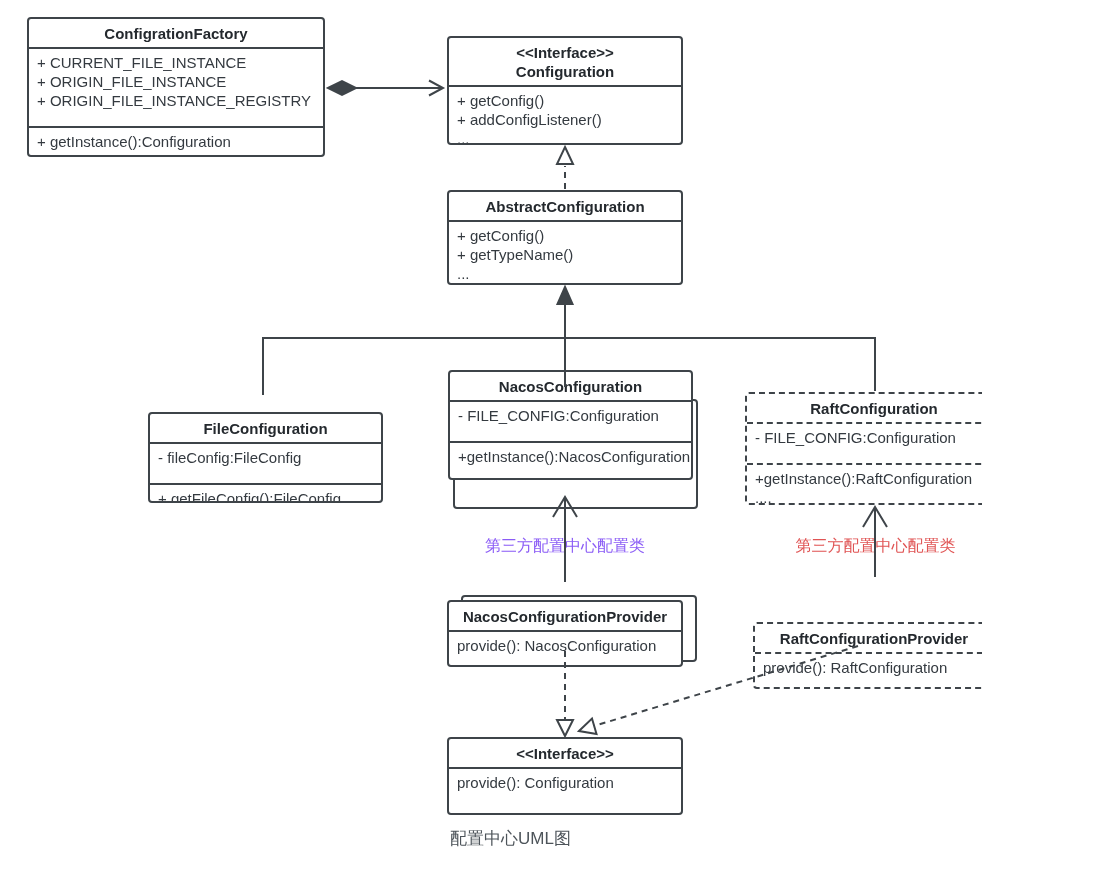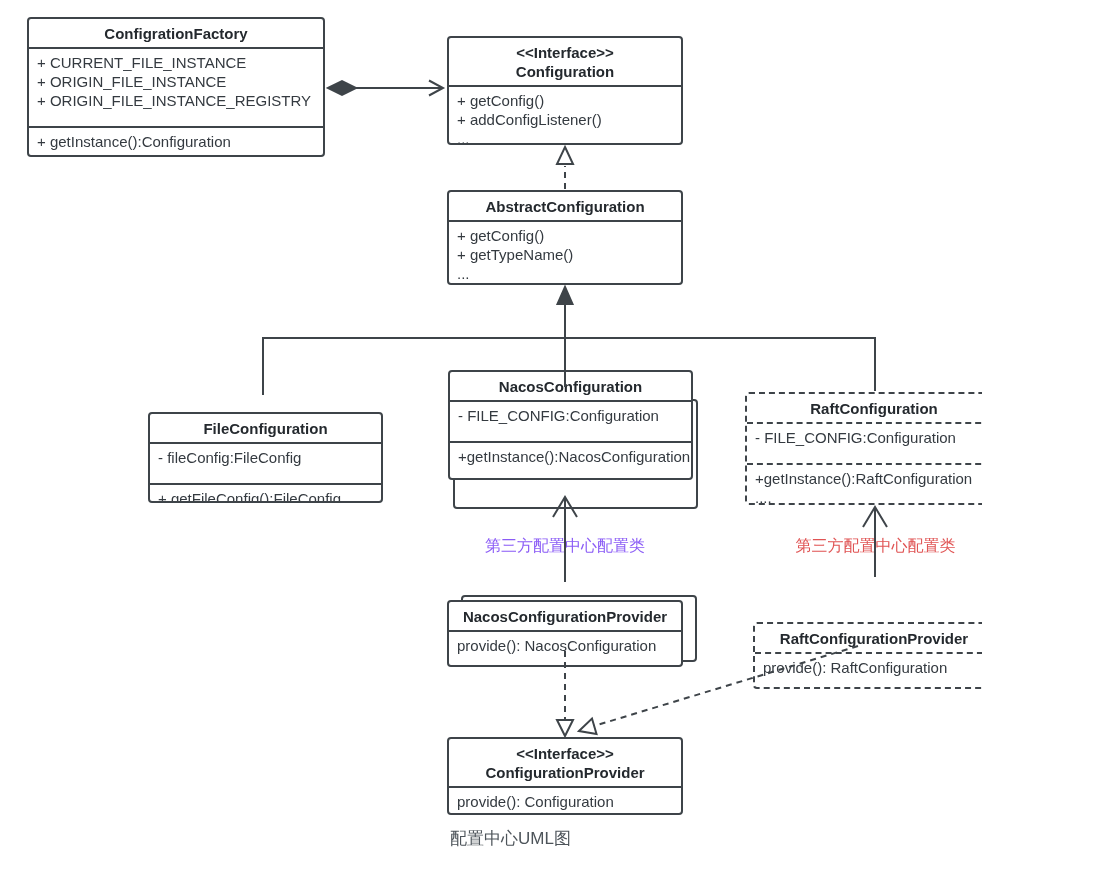--- a/index.html
+++ b/index.html
@@ -123,21 +123,20 @@
   <div class="uml-box dashed" style="left:753px;top:578px;width:242px;height:67px;margin-top:44px;">
     <div class="uml-title">RaftConfigurationProvider</div>
     <div class="uml-sec">
       <div class="uml-line">provide(): RaftConfiguration</div>
     </div>
   </div>
 
   <div class="uml-box" style="left:447px;top:737px;width:236px;height:78px;">
     <div class="uml-title">
       <span class="st">&lt;&lt;Interface&gt;&gt;</span>
-      <span class="st">ConfigurationProvider</span>
     </div>
     <div class="uml-sec">
       <div class="uml-line">provide(): Configuration</div>
     </div>
   </div>
 
   <div class="annotation" style="left:450px;top:536px;width:230px;">第三方配置中心配置类</div>
   <div class="annotation red" style="left:763px;top:536px;width:225px;">第三方配置中心配置类</div>
   <div class="caption" style="left:450px;top:827px;">配置中心UML图</div>
 

